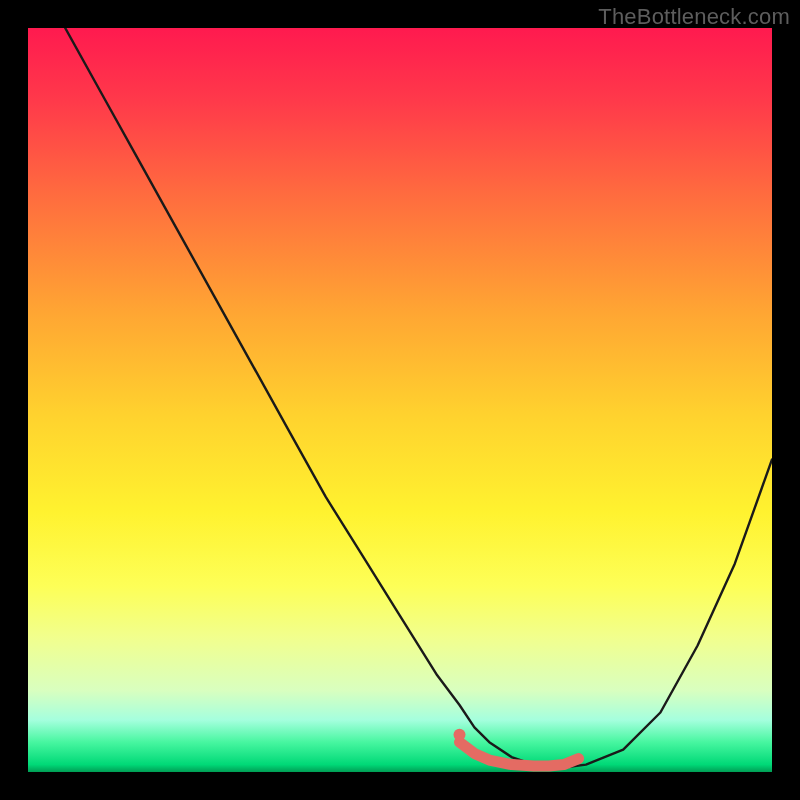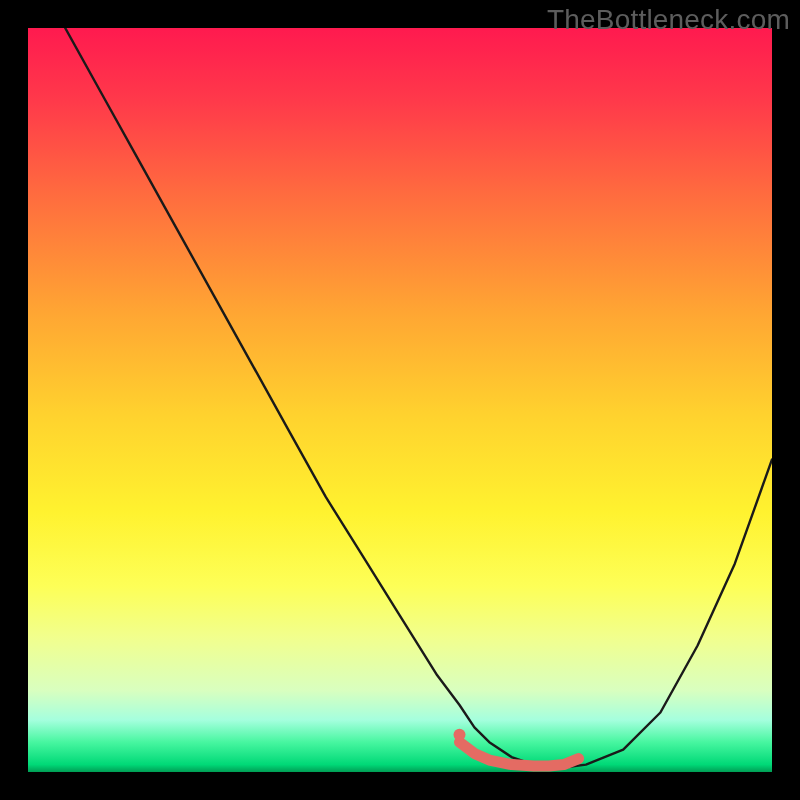--- a/index.html
+++ b/index.html
@@ -32,21 +32,21 @@
       #47f6a0 96%,
       #00d977 99%,
       #009e55 100%
     );
   }
   .watermark {
     position: absolute;
     top: 4px;
     right: 10px;
     color: #5d5d5d;
-    font-size: 28px;
+    font-size: 22px;
     letter-spacing: 0.2px;
     z-index: 5;
     user-select: none;
   }
   svg.curve {
     position: absolute;
     left: 0;
     top: 0;
     width: 744px;
     height: 744px;

